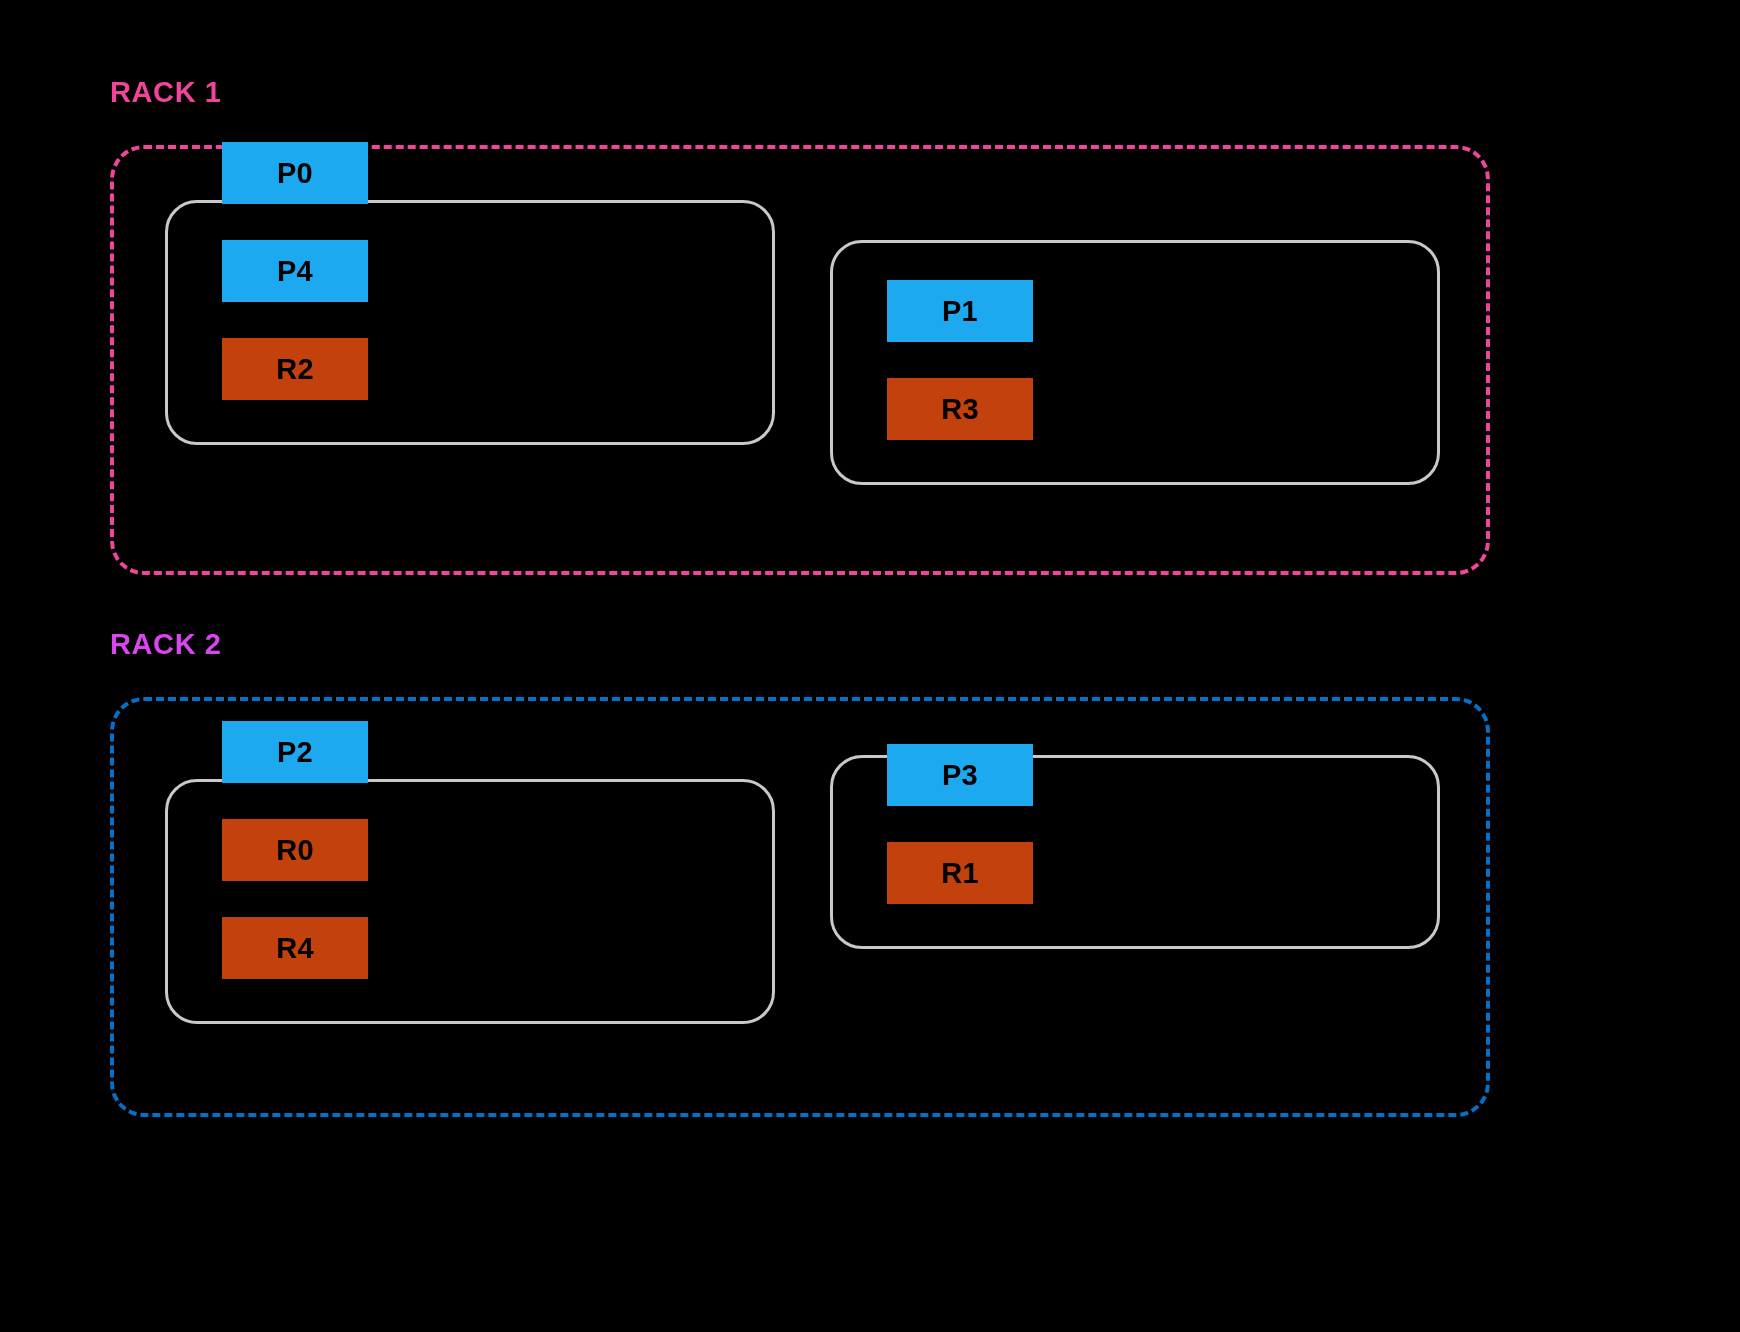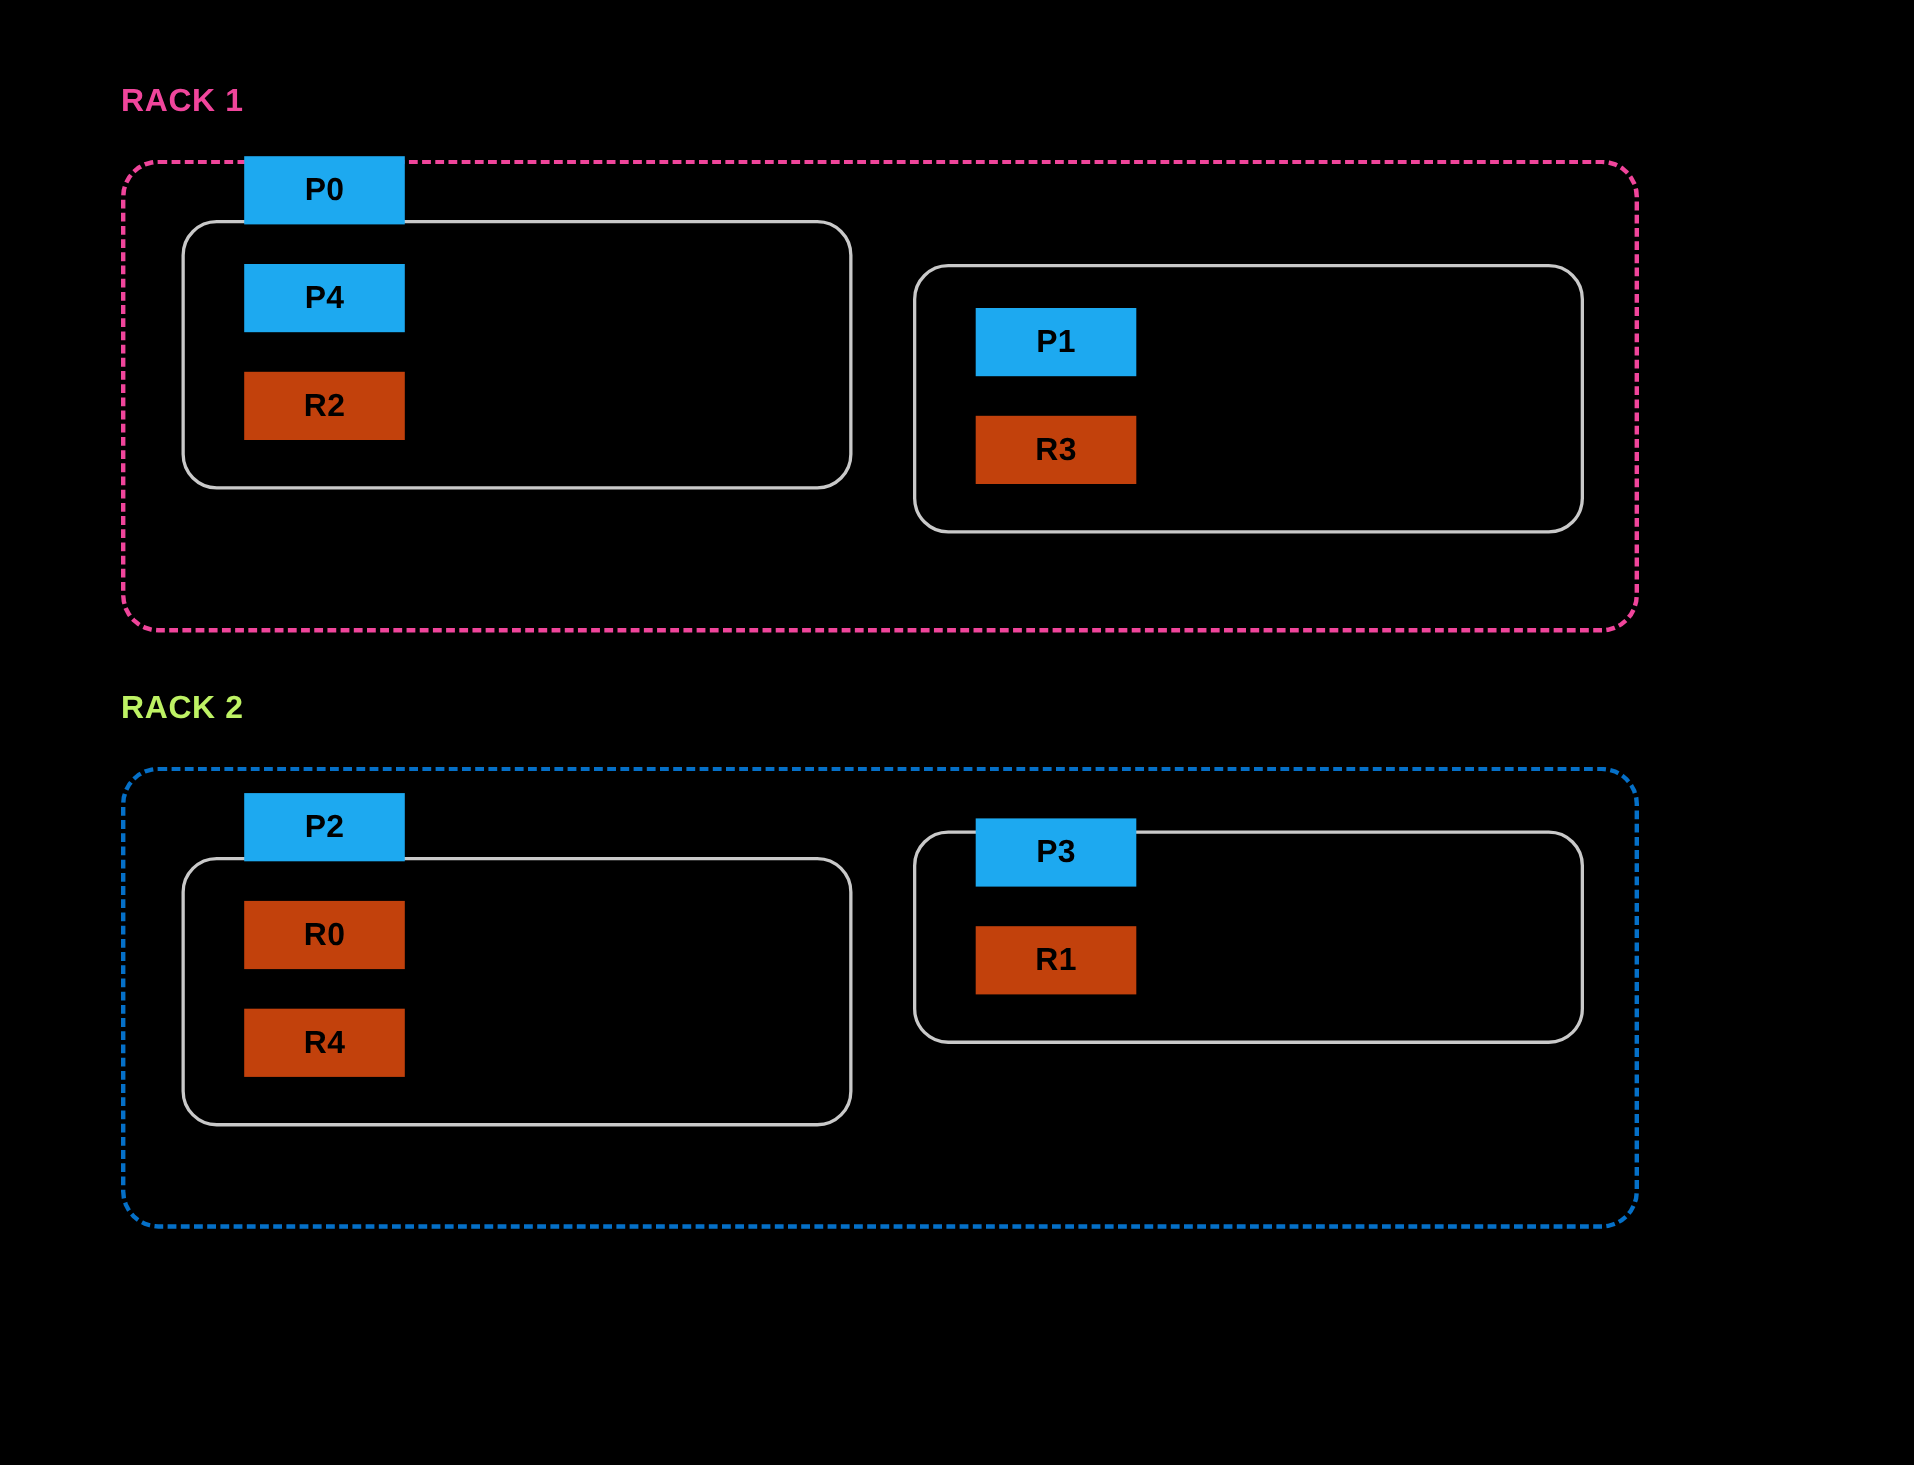--- a/index.html
+++ b/index.html
@@ -113,21 +113,21 @@
         <div class="cell replica">
           <span class="cell-label">R3</span>
         </div>
       </div>
     </div>
 
   </div>
 
   <div class="rack-group">
 
-    <div class="rack-label" style="left:110px; top:630px; color:#bef264;">RACK 2</div>
+    <div class="rack-label" style="left:110px; top:630px; color:#d946ef;">RACK 2</div>
 
     <div class="rack-box" style="left:110px; top:697px; width:1380px; height:420px; border-color:#0570C8;"></div>
 
     <div class="node-box" style="left:165px; top:755px; width:610px; height:245px;margin-top:24px;">
       <div class="node-cells">
         <div class="cell partition">
           <span class="cell-label">P2</span>
         </div>
         <div class="cell replica">
           <span class="cell-label">R0</span>

